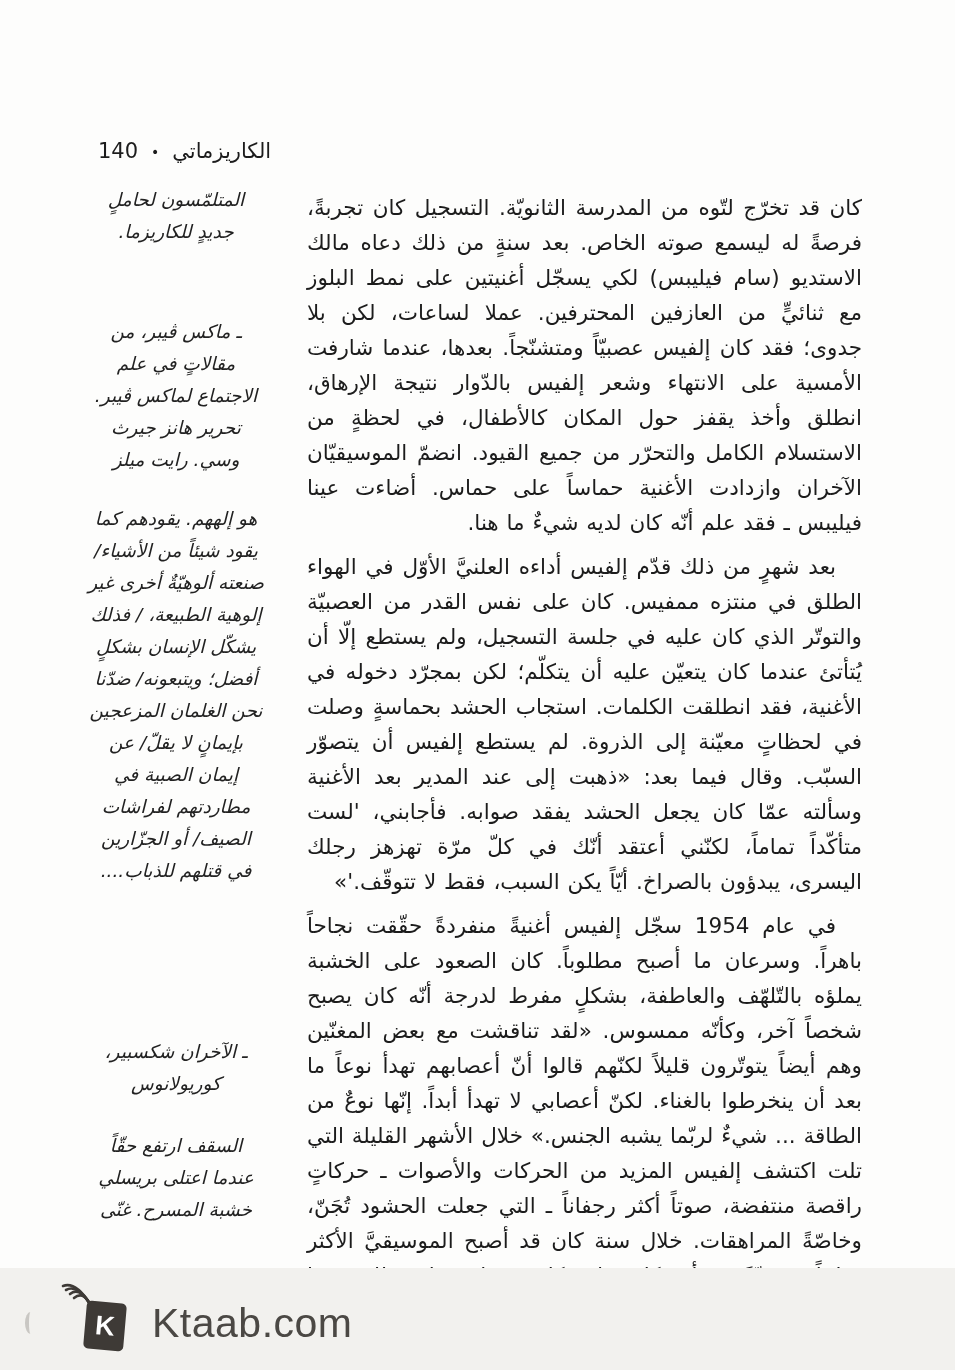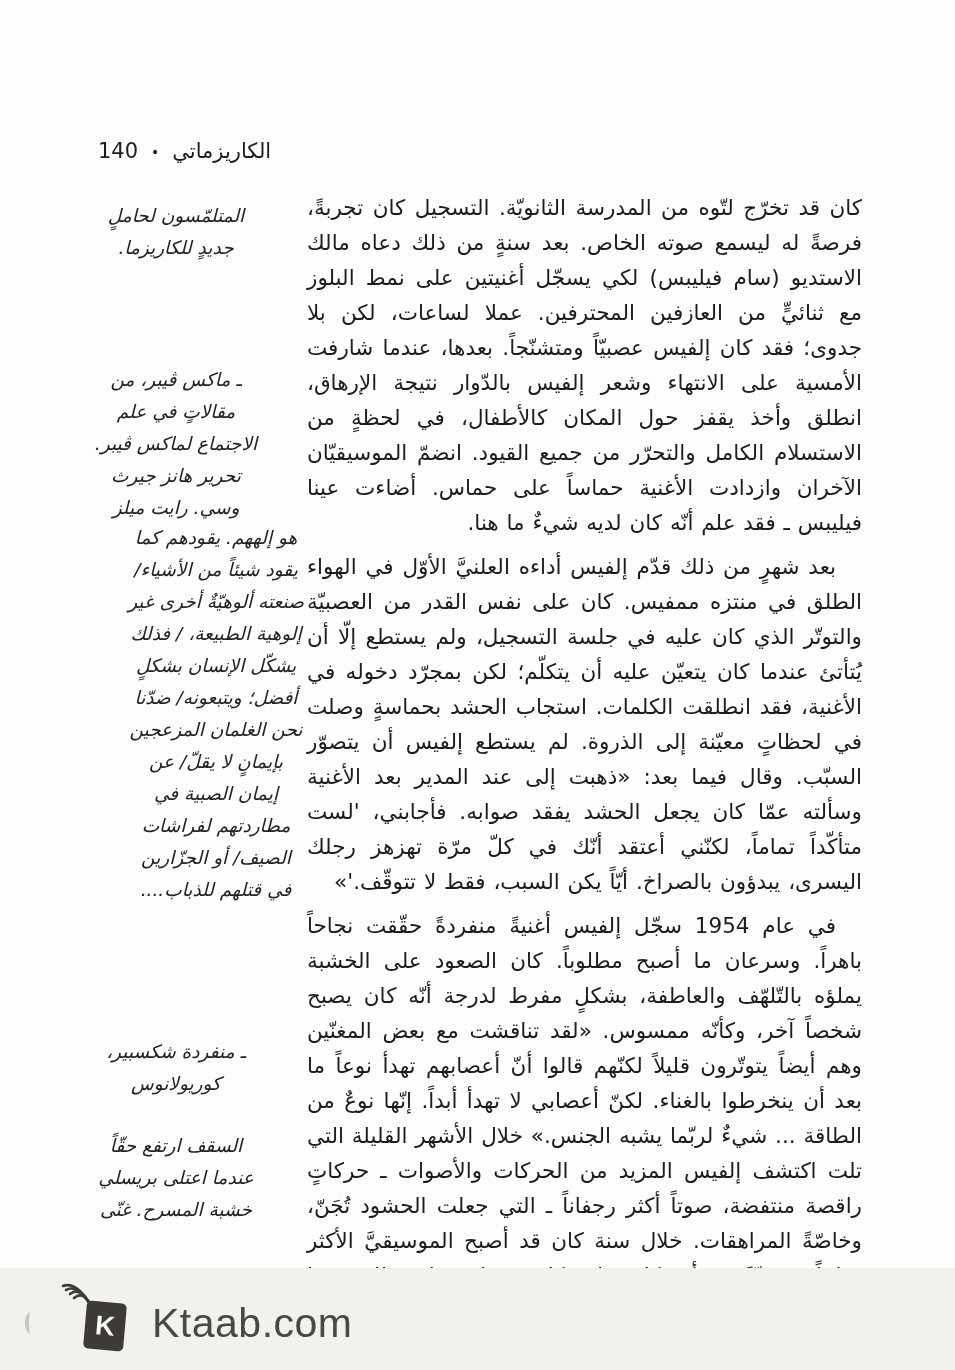--- a/index.html
+++ b/index.html
@@ -53,23 +53,23 @@
     position: absolute;
     left: 88px;
     width: 176px;
     direction: rtl;
     text-align: center;
     font-style: italic;
     font-size: 18.5px;
     line-height: 32px;
     color: #222;
   }
-  .note-1 { top: 200px; }
-  .note-2 { top: 316px; margin-top: 48px; }
-  .note-3 { top: 522px; margin-left: 40px; }
+  .note-1 { top: 184px; }
+  .note-2 { top: 316px; }
+  .note-3 { top: 503px; }
   .note-4 { top: 1036px; }
   .note-5 { top: 1130px; font-style: italic; }
 
   
   .footer-bar {
     position: absolute;
     left: 0;
     top: 1268px;
     width: 955px;
     height: 102px;
@@ -116,21 +116,21 @@
   <div class="main-text">
     <p>كان قد تخرّج لتّوه من المدرسة الثانويّة. التسجيل كان تجربةً، فرصةً له ليسمع صوته الخاص. بعد سنةٍ من ذلك دعاه مالك الاستديو (سام فيليبس) لكي يسجّل أغنيتين على نمط البلوز مع ثنائيٍّ من العازفين المحترفين. عملا لساعات، لكن بلا جدوى؛ فقد كان إلفيس عصبيّاً ومتشنّجاً. بعدها، عندما شارفت الأمسية على الانتهاء وشعر إلفيس بالدّوار نتيجة الإرهاق، انطلق وأخذ يقفز حول المكان كالأطفال، في لحظةٍ من الاستسلام الكامل والتحرّر من جميع القيود. انضمّ الموسيقيّان الآخران وازدادت الأغنية حماساً على حماس. أضاءت عينا فيليبس ـ فقد علم أنّه كان لديه شيءٌ ما هنا.</p>
     <p class="indent">بعد شهرٍ من ذلك قدّم إلفيس أداءه العلنيَّ الأوّل في الهواء الطلق في منتزه ممفيس. كان على نفس القدر من العصبيّة والتوتّر الذي كان عليه في جلسة التسجيل، ولم يستطع إلّا أن يُتأتئ عندما كان يتعيّن عليه أن يتكلّم؛ لكن بمجرّد دخوله في الأغنية، فقد انطلقت الكلمات. استجاب الحشد بحماسةٍ وصلت في لحظاتٍ معيّنة إلى الذروة. لم يستطع إلفيس أن يتصوّر السبّب. وقال فيما بعد: «ذهبت إلى عند المدير بعد الأغنية وسألته عمّا كان يجعل الحشد يفقد صوابه. فأجابني، 'لست متأكّداً تماماً، لكنّني أعتقد أنّك في كلّ مرّة تهزهز رجلك اليسرى، يبدؤون بالصراخ. أيّاً يكن السبب، فقط لا تتوقّف.'»</p>
     <p class="indent">في عام 1954 سجّل إلفيس أغنيةً منفردةً حقّقت نجاحاً باهراً. وسرعان ما أصبح مطلوباً. كان الصعود على الخشبة يملؤه بالتّلهّف والعاطفة، بشكلٍ مفرط لدرجة أنّه كان يصبح شخصاً آخر، وكأنّه ممسوس. «لقد تناقشت مع بعض المغنّين وهم أيضاً يتوتّرون قليلاً لكنّهم قالوا أنّ أعصابهم تهدأ نوعاً ما بعد أن ينخرطوا بالغناء. لكنّ أعصابي لا تهدأ أبداً. إنّها نوعٌ من الطاقة ... شيءٌ لربّما يشبه الجنس.» خلال الأشهر القليلة التي تلت اكتشف إلفيس المزيد من الحركات والأصوات ـ حركاتٍ راقصة منتفضة، صوتاً أكثر رجفاناً ـ التي جعلت الحشود تُجَنّ، وخاصّةً المراهقات. خلال سنة كان قد أصبح الموسيقيَّ الأكثر نجاحاً وشعبيّةً في أمريكا. حفلاته كانت بمثابة تمارين للهيستريا الجماعيّة.</p>
     <p class="indent closing">كان لدى إلفيس برسلي جانبٌ مظلم، حياةٌ سرّيّة. (البعض كان قد</p>
   </div>
 
   <div class="margin-note note-1">المتلمّسون لحاملٍ جديدٍ للكاريزما.</div>
   <div class="margin-note note-2">ـ ماكس ڤيبر، من مقالاتٍ في علم الاجتماع لماكس ڤيبر. تحرير هانز جيرث وسي. رايت ميلز</div>
   <div class="margin-note note-3">هو إلههم. يقودهم كما يقود شيئاً من الأشياء/ صنعته ألوهيّةٌ أخرى غير إلوهية الطبيعة، / فذلك يشكّل الإنسان بشكلٍ أفضل؛ ويتبعونه/ ضدّنا نحن الغلمان المزعجين بإيمانٍ لا يقلّ/ عن إيمان الصبية في مطاردتهم لفراشات الصيف/ أو الجزّارين في قتلهم للذباب....</div>
-  <div class="margin-note note-4">ـ منفردة شكسبير، كوريولانوس</div>
+  <div class="margin-note note-4">ـ الآخران شكسبير، كوريولانوس</div>
   <div class="margin-note note-5">السقف ارتفع حقّاً عندما اعتلى بريسلي خشبة المسرح. غنّى</div>
 
   <div class="footer-bar">
     <div class="page-edge-mark"></div>
     <div class="brand">
       <span>
         <svg width="74" height="78" viewBox="0 0 74 78" aria-hidden="true">
 
           <g fill="none" stroke="#3e3a36" stroke-width="2.6" stroke-linecap="round">
             <path d="M30,26 C20,10 11,5 3,8"></path>

